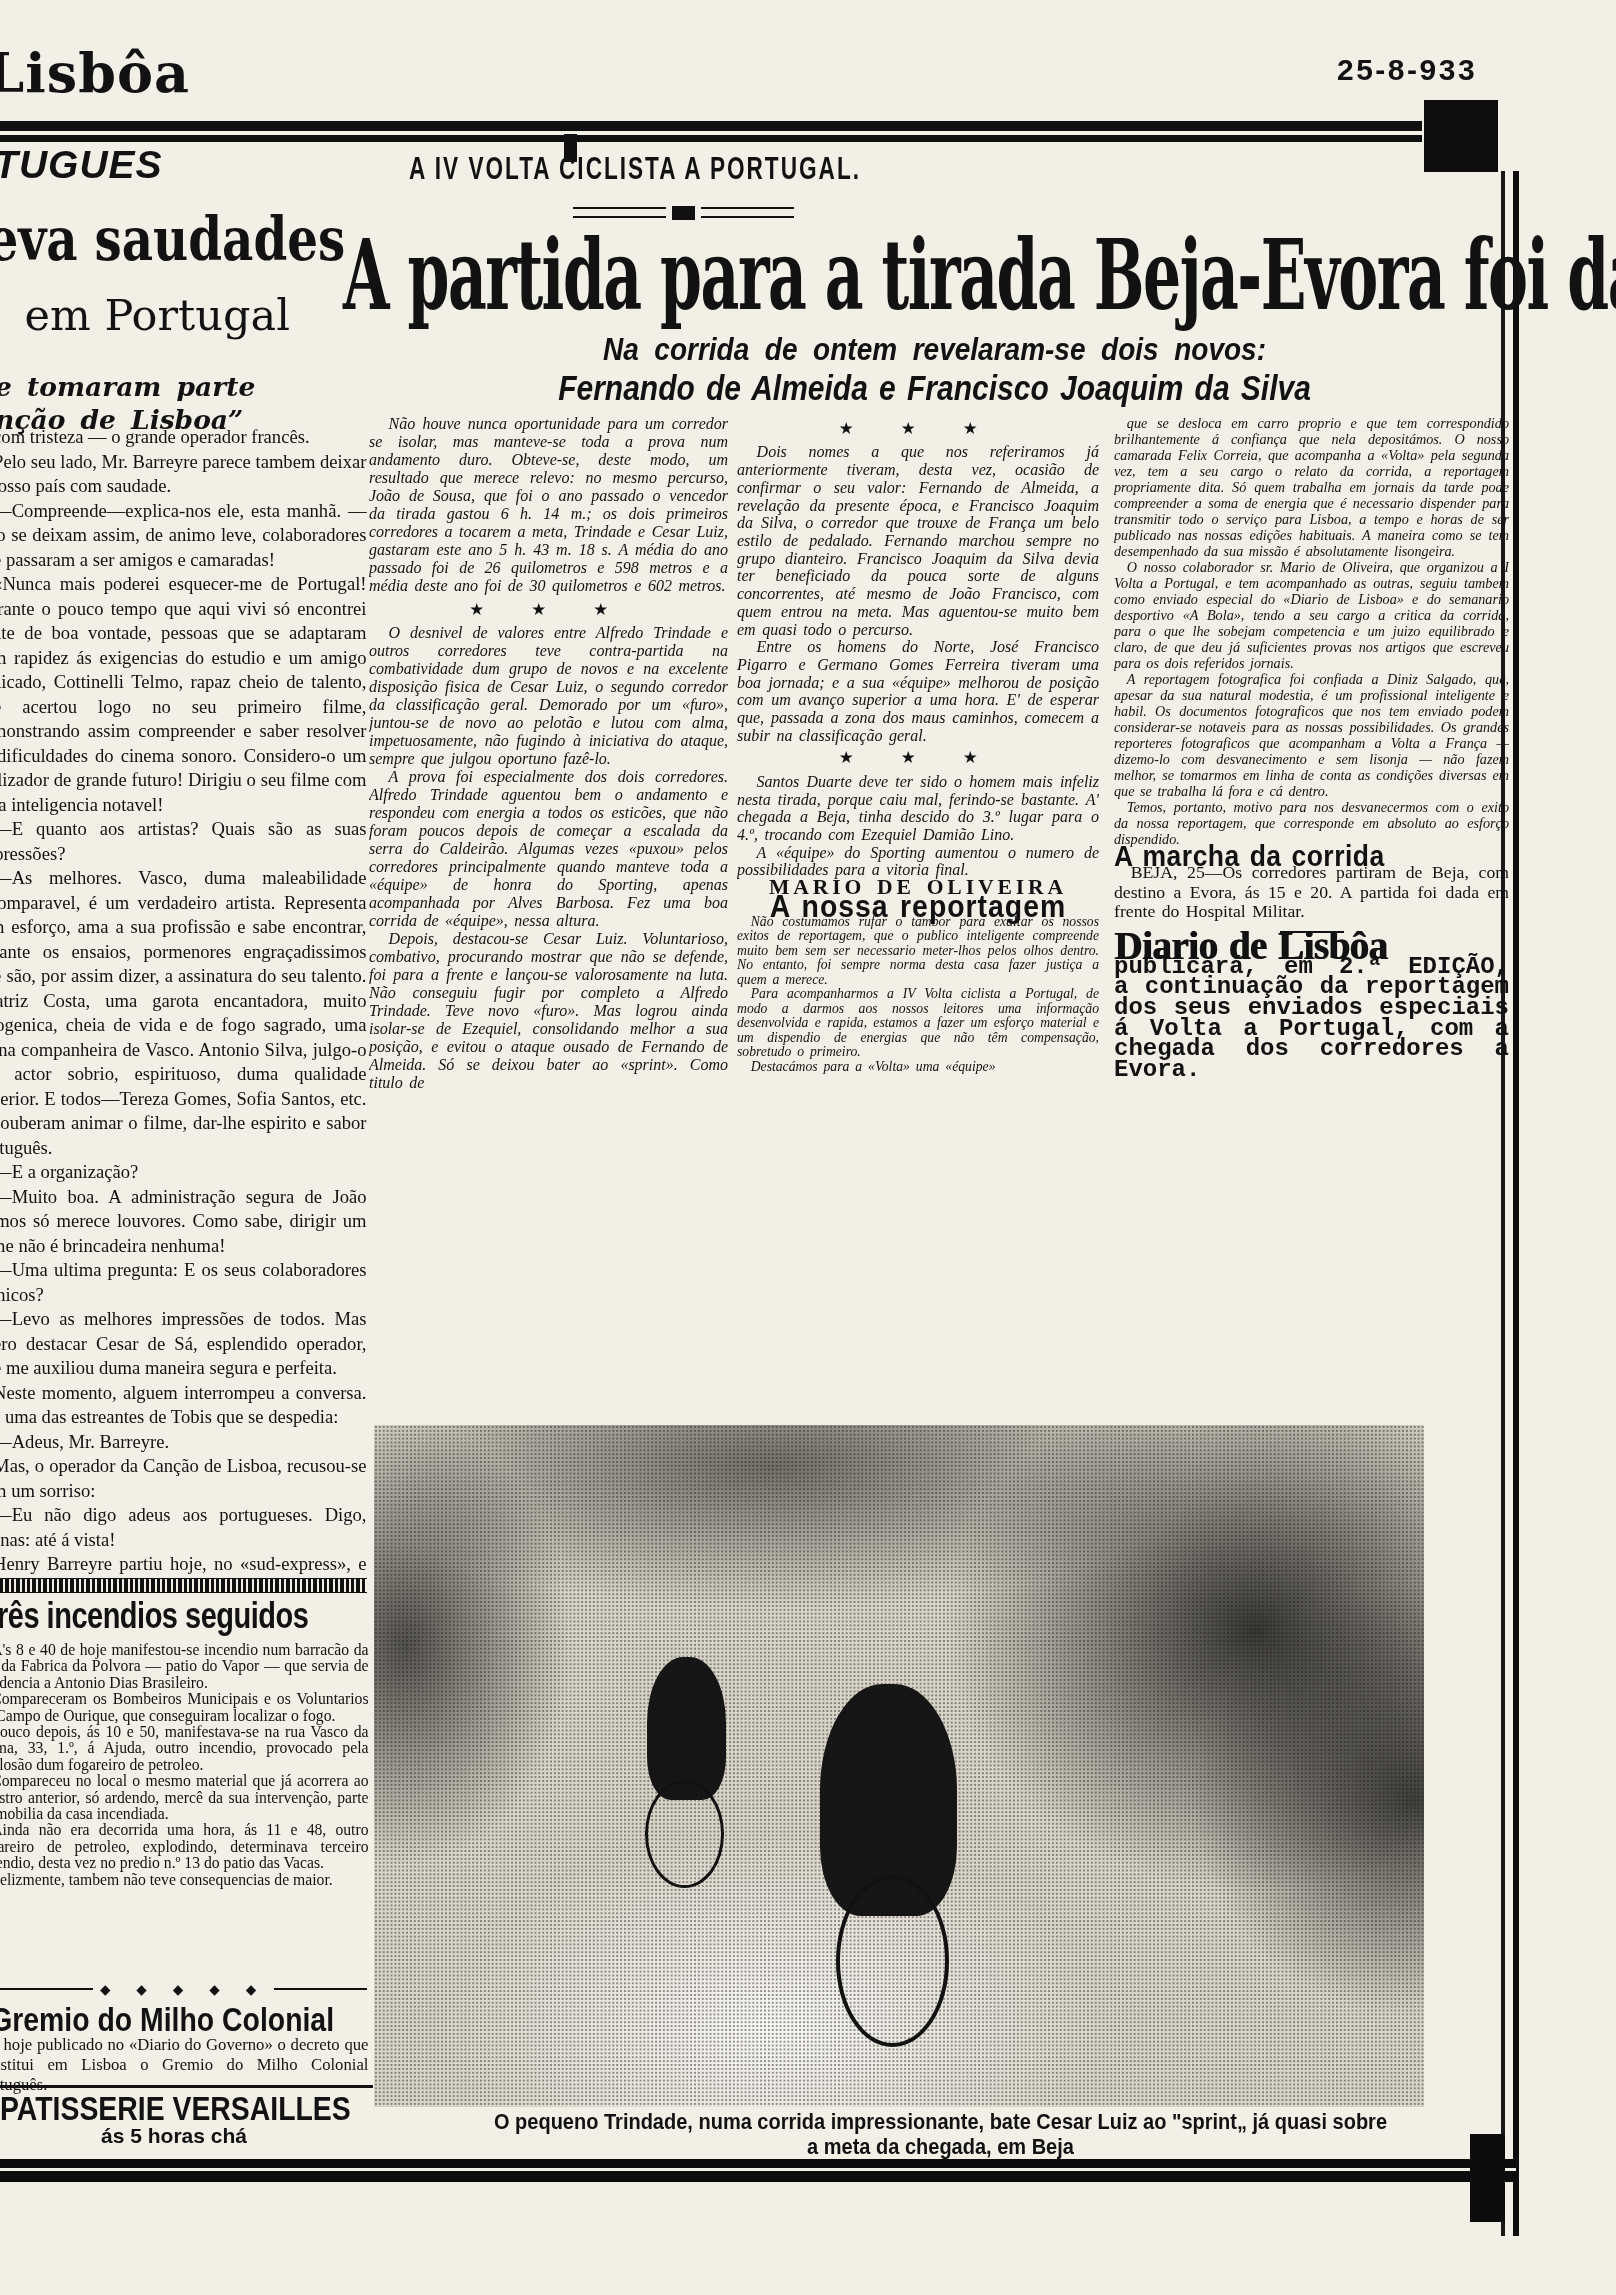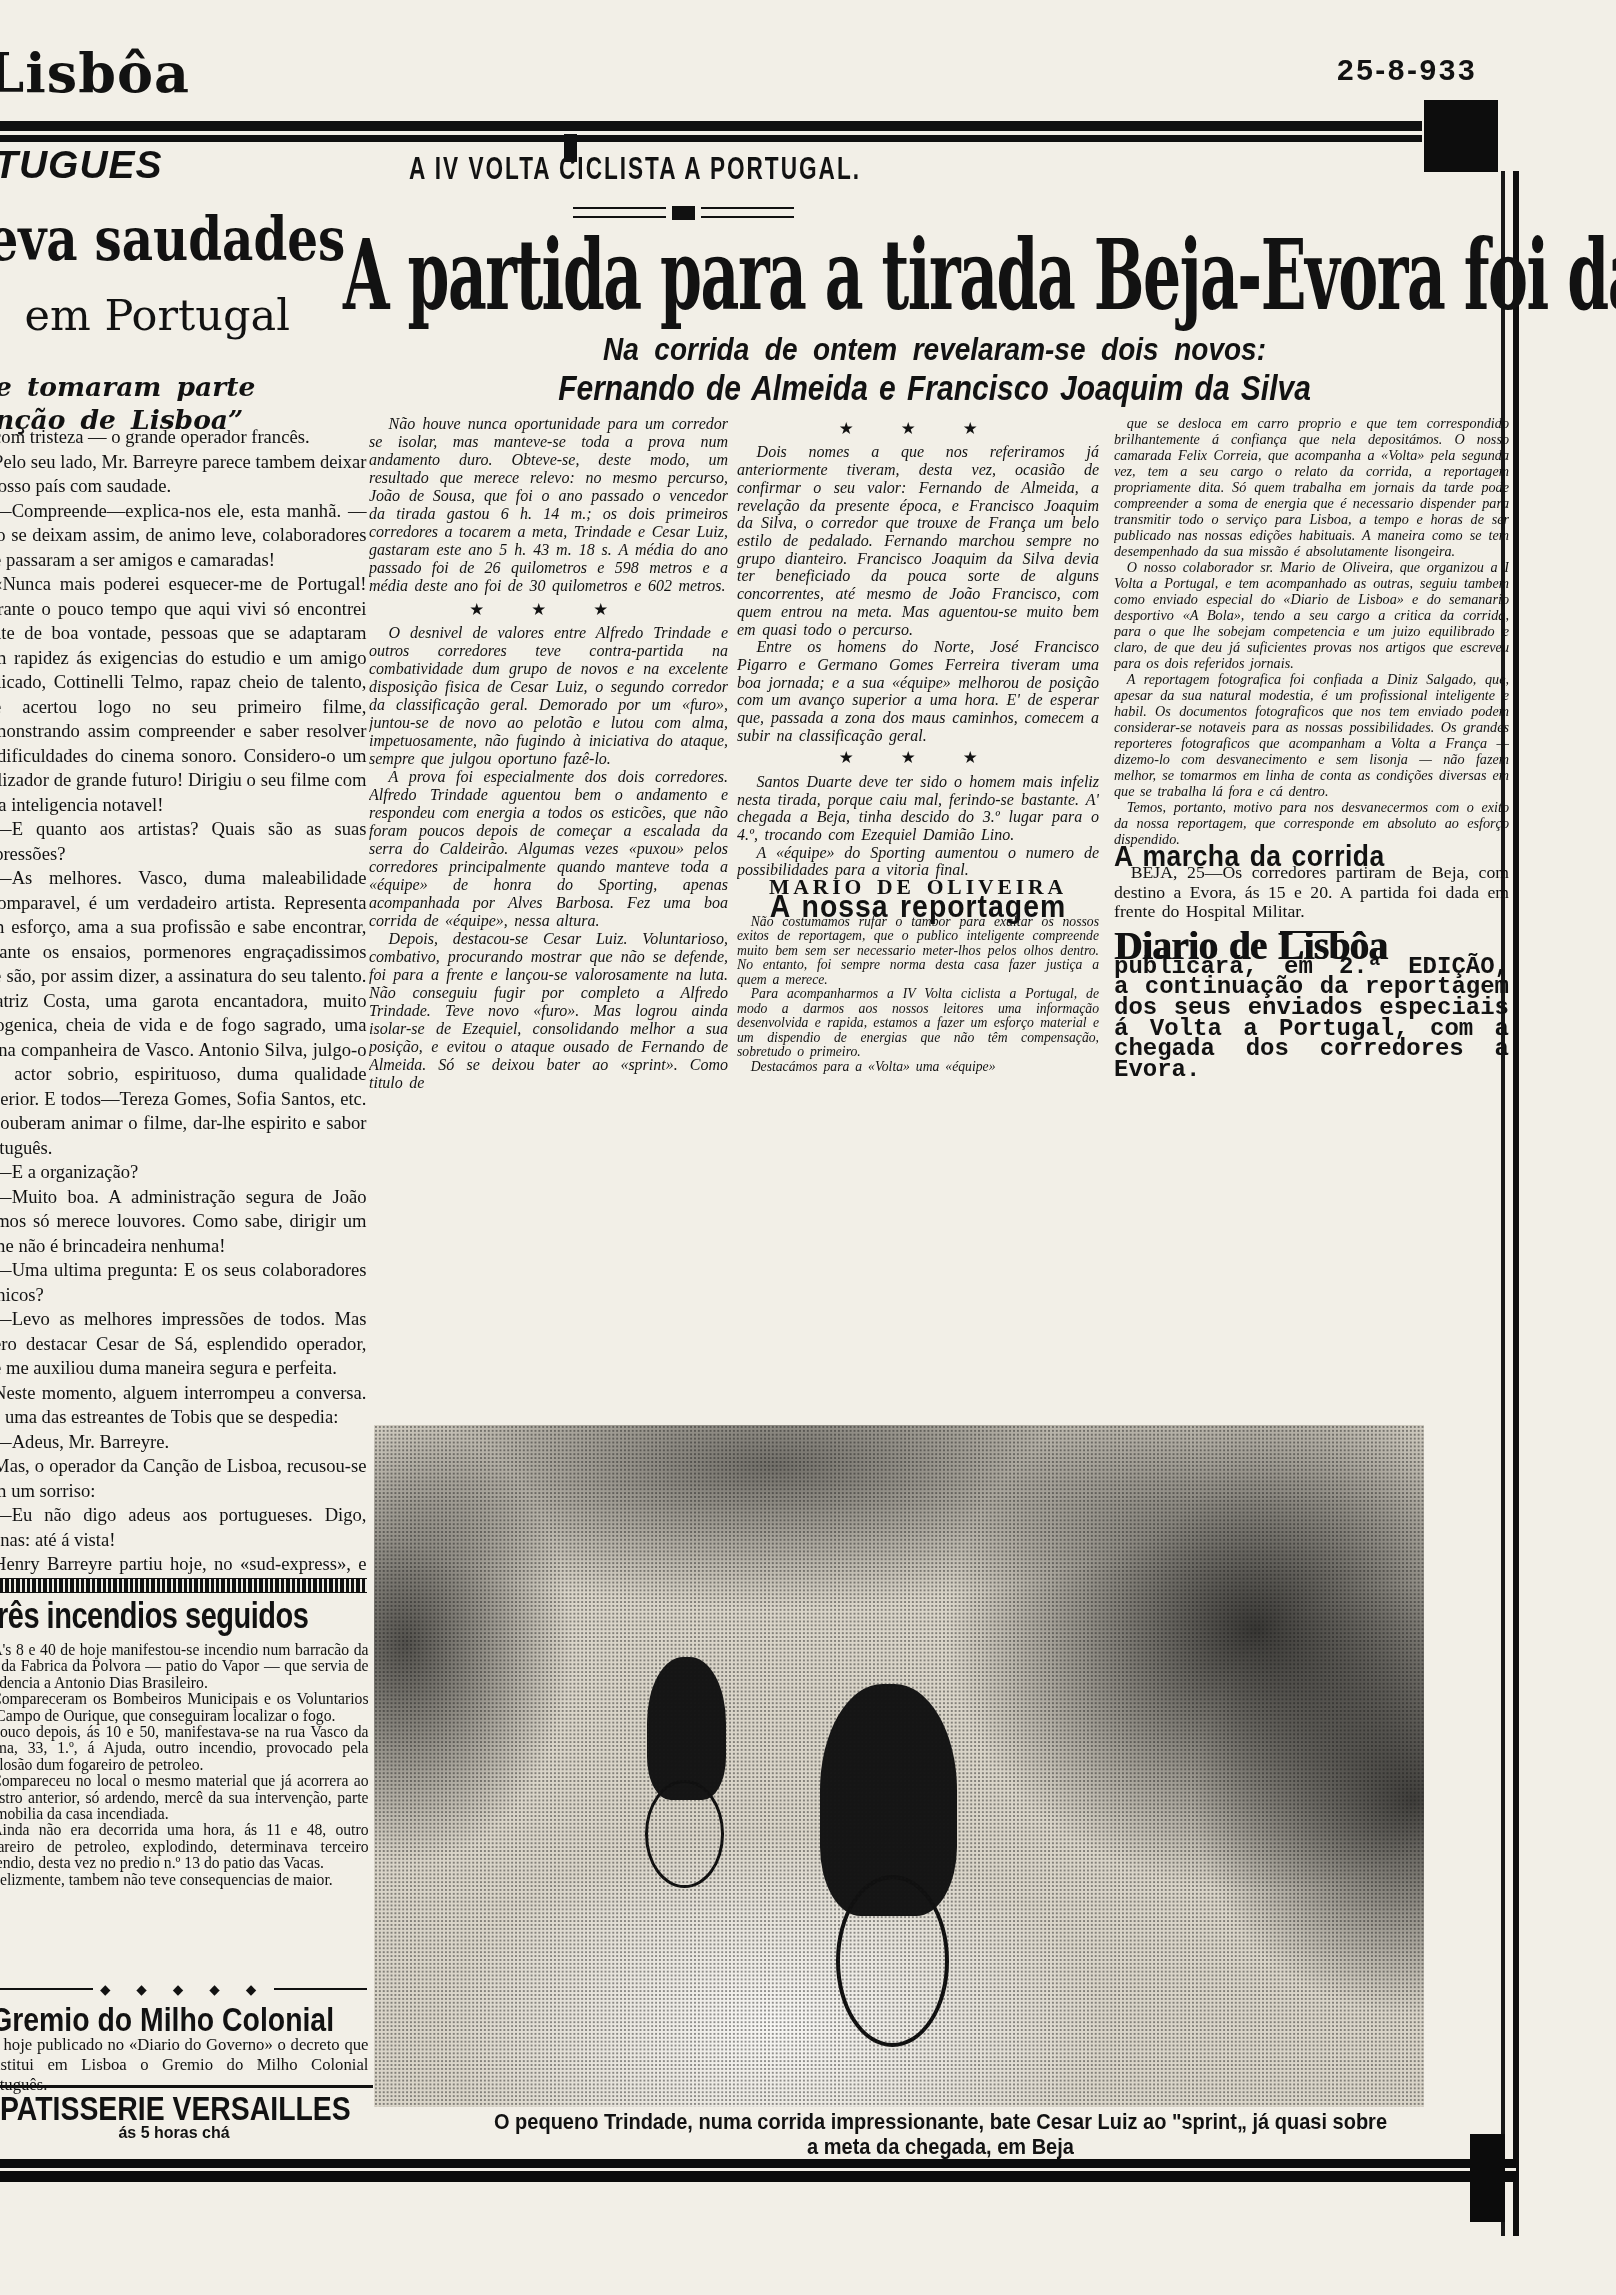--- a/index.html
+++ b/index.html
@@ -94,21 +94,21 @@
   .diamond-row .dtext{font-family:"DejaVu Sans",sans-serif;font-size:13.7px;letter-spacing:10.8px;}
   .gremio-head{left:-9.8px;top:2001px;white-space:nowrap;font-family:"Liberation Sans",sans-serif;
     font-weight:800;font-size:28.4px;transform:scaleY(1.15);transform-origin:top left;}
   .gremio-body{left:-23.5px;top:2035px;width:392px;font-size:16.7px;line-height:20px;
     text-align:justify;}
   .gremio-rule{left:0;top:2085px;width:373px;height:2.5px;background:#111;}
   .pat-line1{left:0;top:2089px;width:348px;text-align:center;white-space:nowrap;
     font-family:"Liberation Sans",sans-serif;font-weight:800;font-size:28.4px;
     transform:scaleY(1.18);transform-origin:top;}
   .pat-line2{left:0;top:2124px;width:348px;text-align:center;
-    font-family:"Liberation Sans",sans-serif;font-weight:700;font-size:16px;}
+    font-family:"Liberation Sans",sans-serif;font-weight:700;font-size:21px;}
   
   .photo{left:374px;top:1425px;width:1050px;height:682px;background:#d9d4c8;overflow:hidden;}
   .ph-dots{position:absolute;inset:0;opacity:.5;
     background-image:radial-gradient(rgba(25,25,25,.9) 0.7px,rgba(0,0,0,0) 0.8px);
     background-size:3.9px 3.9px;}
   .ph-shade{position:absolute;inset:0;
     background:
       radial-gradient(ellipse 42% 55% at 84% 30%,rgba(10,10,10,.78),rgba(10,10,10,0) 70%),
       radial-gradient(ellipse 30% 45% at 99% 55%,rgba(10,10,10,.7),rgba(10,10,10,0) 70%),
       radial-gradient(ellipse 22% 45% at 3% 32%,rgba(10,10,10,.65),rgba(10,10,10,0) 72%),

